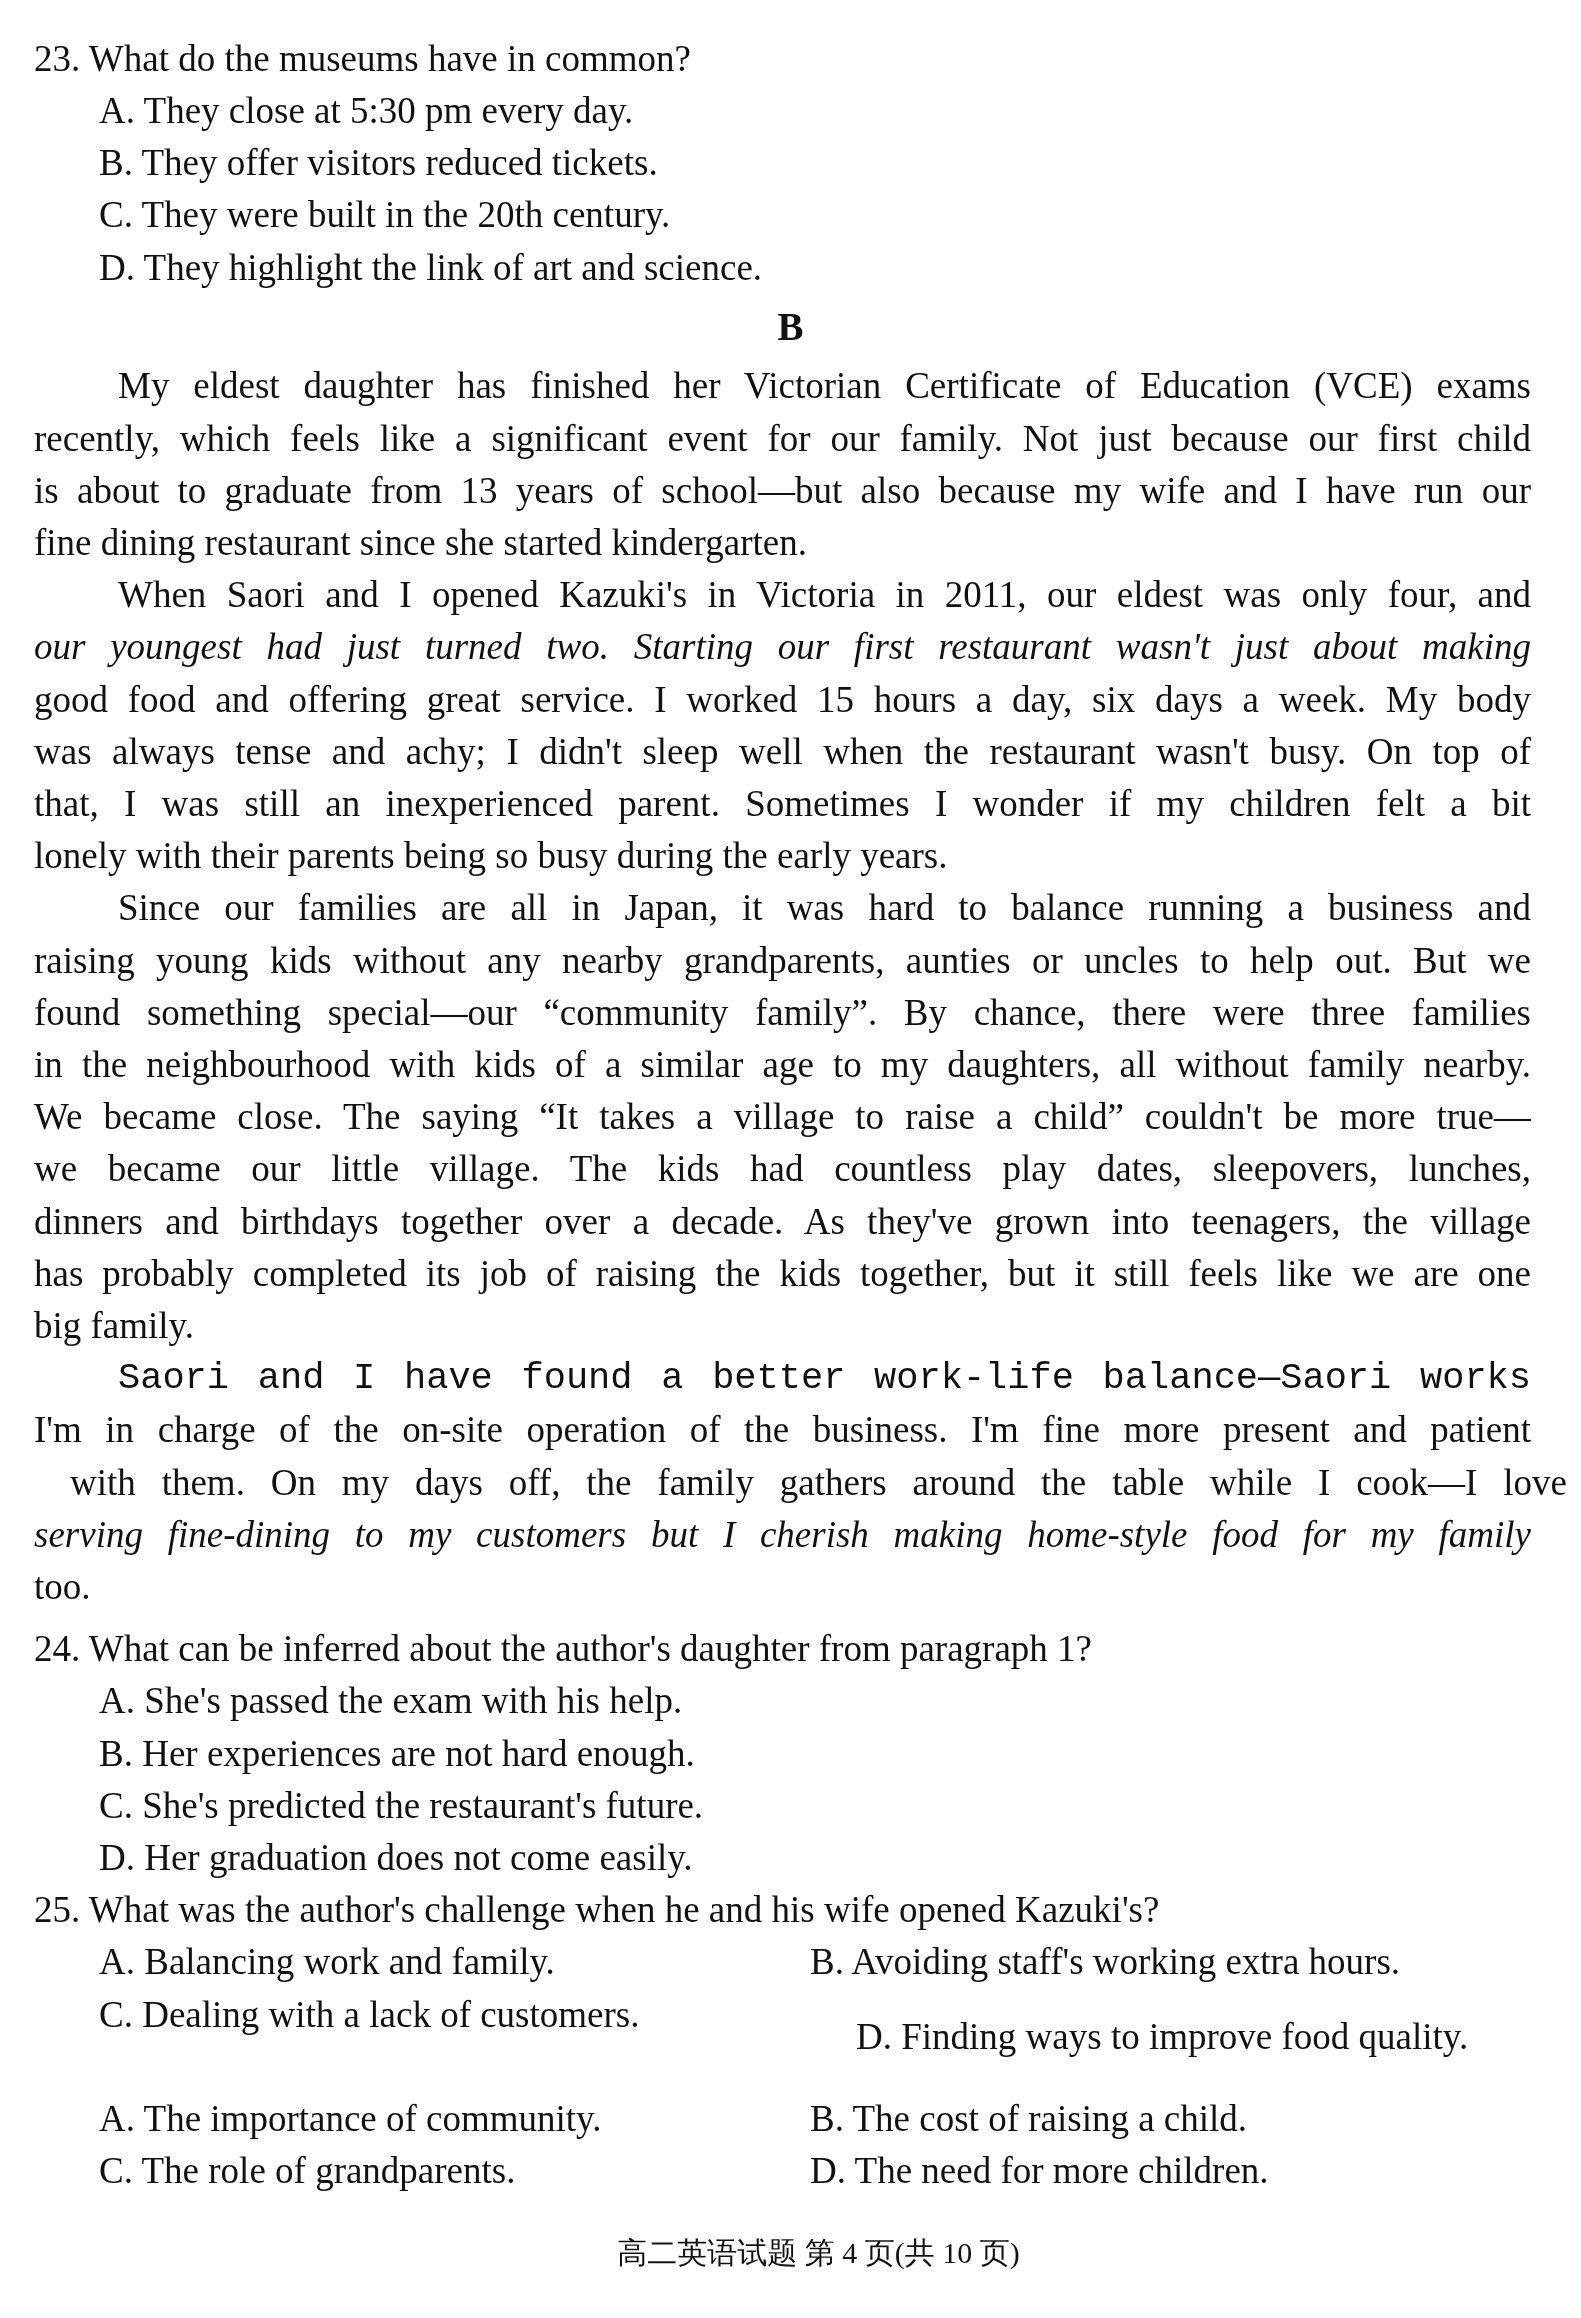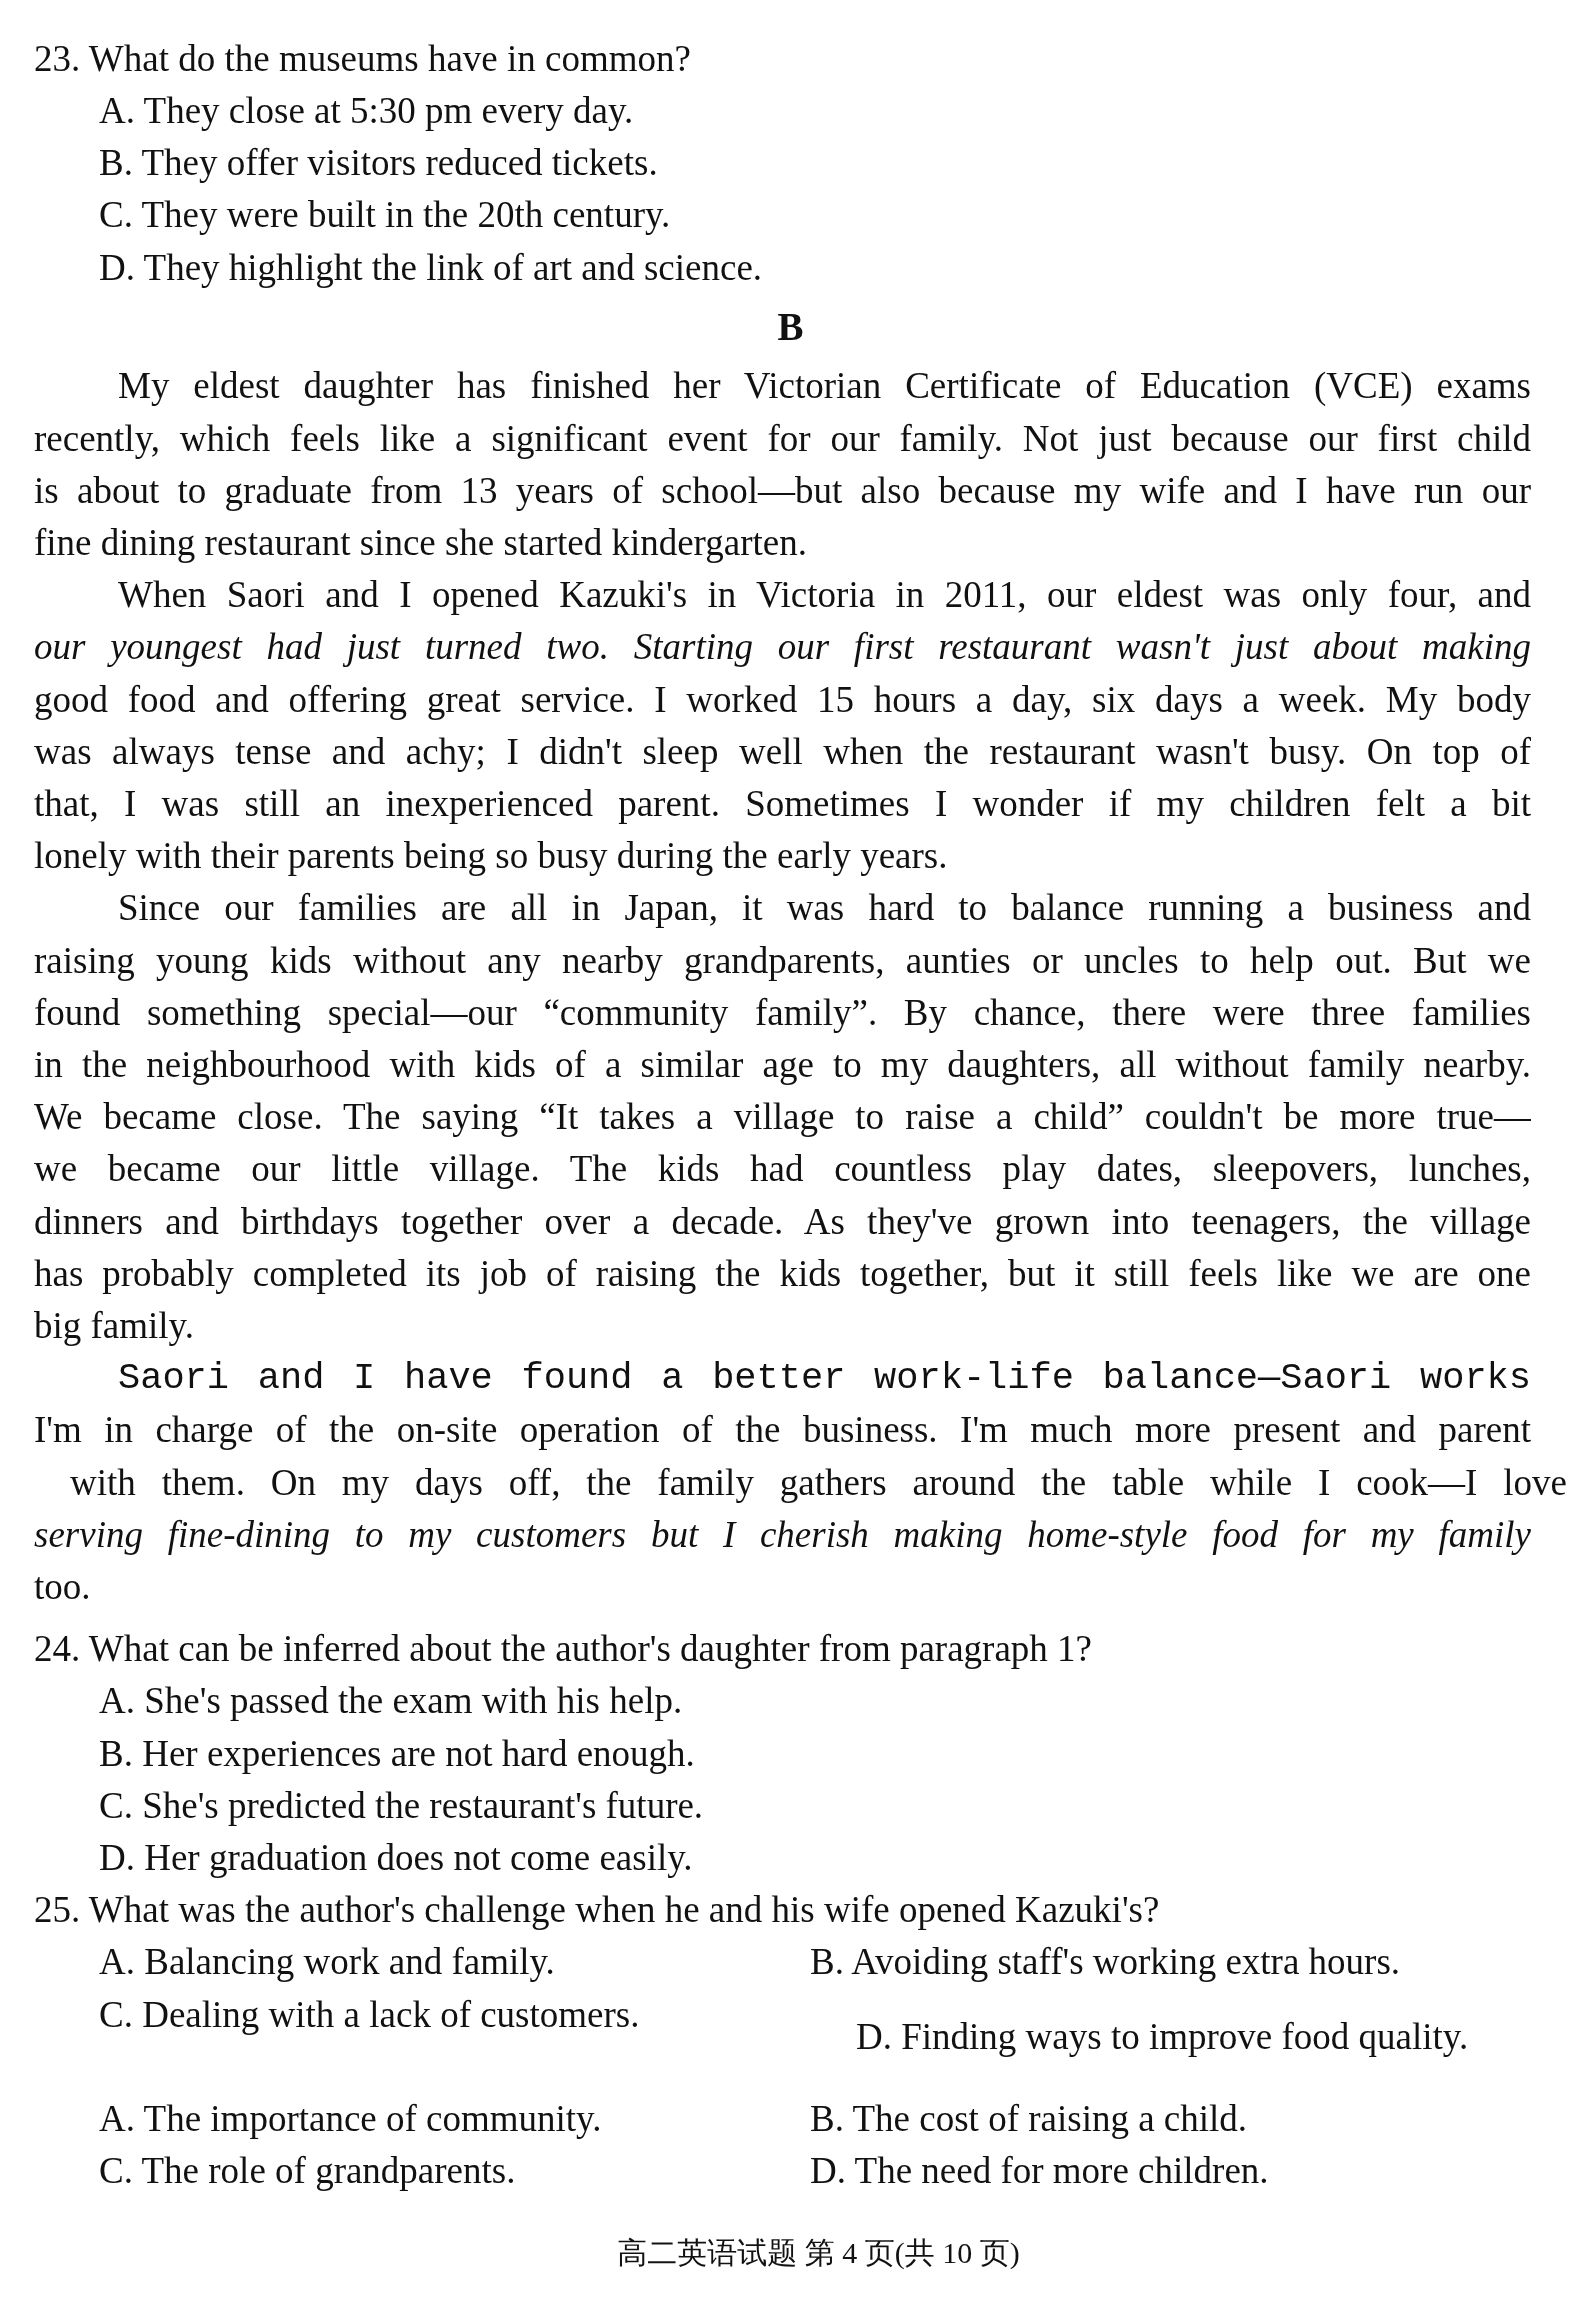--- a/index.html
+++ b/index.html
@@ -39,21 +39,21 @@
       <div class="line just" style="left: 118px; top: 882px; width: 1413px;">Since our families are all in Japan, it was hard to balance running a business and</div>
       <div class="line just" style="left: 34px; top: 935px; width: 1497px;">raising young kids without any nearby grandparents, aunties or uncles to help out. But we</div>
       <div class="line just" style="left: 34px; top: 987px; width: 1497px;">found something special—our “community family”. By chance, there were three families</div>
       <div class="line just" style="left: 34px; top: 1039px; width: 1497px;">in the neighbourhood with kids of a similar age to my daughters, all without family nearby.</div>
       <div class="line just" style="left: 34px; top: 1091px; width: 1497px;">We became close. The saying “It takes a village to raise a child” couldn't be more true—</div>
       <div class="line just" style="left: 34px; top: 1143px; width: 1497px;">we became our little village. The kids had countless play dates, sleepovers, lunches,</div>
       <div class="line just" style="left: 34px; top: 1196px; width: 1497px;">dinners and birthdays together over a decade. As they've grown into teenagers, the village</div>
       <div class="line just" style="left: 34px; top: 1248px; width: 1497px;">has probably completed its job of raising the kids together, but it still feels like we are one</div>
       <div class="line" style="left: 34px; top: 1300px;">big family.</div>
       <div class="line just" style="left: 118px; top: 1352px; width: 1413px; font-family: Liberation Mono, monospace;">Saori and I have found a better work-life balance—Saori works mostly from home and</div>
-      <div class="line just" style="left: 34px; top: 1404px; width: 1497px;">I'm in charge of the on-site operation of the business. I'm much more present and parent</div>
+      <div class="line just" style="left: 34px; top: 1404px; width: 1497px;">I'm in charge of the on-site operation of the business. I'm fine more present and patient</div>
       <div class="line just" style="left: 34px; top: 1457px; width: 1497px; margin-left: 36px;">with them. On my days off, the family gathers around the table while I cook—I love</div>
       <div class="line just" style="left: 34px; top: 1509px; width: 1497px; font-style: italic;">serving fine-dining to my customers but I cherish making home-style food for my family</div>
       <div class="line" style="left: 34px; top: 1561px;">too.</div>
     </div>
 
   <div class="line" style="left:34px; top:1623px;">24. What can be inferred about the author's daughter from paragraph 1?</div>
   <div class="line" style="left:99px; top:1675px;">A. She's passed the exam with his help.</div>
   <div class="line" style="left:99px; top:1728px;">B. Her experiences are not hard enough.</div>
   <div class="line" style="left:99px; top:1780px;">C. She's predicted the restaurant's future.</div>
   <div class="line" style="left:99px; top:1832px;">D. Her graduation does not come easily.</div>

